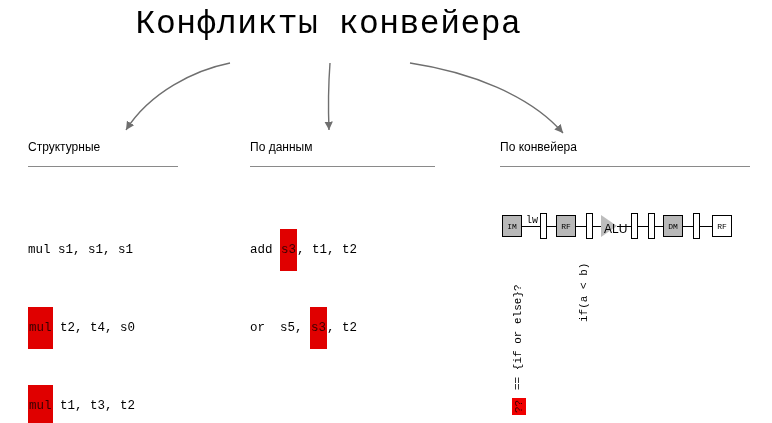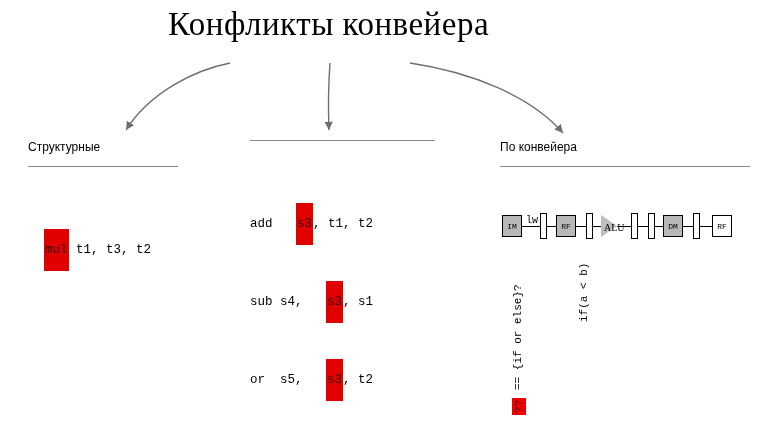--- a/index.html
+++ b/index.html
@@ -20,21 +20,21 @@
     width: 772px;
     height: 423px;
   }
   .title {
     position: absolute;
     top: 6px;
     left: 0;
     width: 657px;
     text-align: center;
     font-size: 33px;
-    font-family: Liberation Serif, serif;
+    font-family: Liberation Mono, monospace;
     letter-spacing: 0.5px;
     color: #000;
   }
   .arrows {
     position: absolute;
     left: 0;
     top: 0;
     width: 772px;
     height: 423px;
     pointer-events: none;
@@ -58,21 +58,20 @@
     font-family: "Liberation Mono", monospace;
     font-size: 12.5px;
     line-height: 26px;
     white-space: pre;
     color: #000;
   }
   .hl-dark {
     background: #e00000;
     color: #3a0000;
     padding: 14px 1px;
-    margin-left: 16px;
   }
   #col-structural { left: 28px; width: 150px; }
   #col-data       { left: 250px; width: 185px; }
   #col-control    { left: 500px; width: 250px; }
 
   
   .pipeline {
     position: absolute;
     left: 502px;
     top: 208px;
@@ -107,22 +106,22 @@
   .ptri {
     position: absolute;
     width: 0;
     height: 0;
     border-top: 11px solid transparent;
     border-bottom: 11px solid transparent;
     border-left: 16px solid #bdbdbd;
   }
   .ptri-label {
     position: absolute;
-    font-family: Liberation Serif, serif;
-    font-size: 10px;
+    font-family: Liberation Sans, sans-serif;
+    font-size: 12px;
     color: #000;
   }
   .plabel-small {
     position: absolute;
     font-family: "Liberation Mono", monospace;
     font-size: 10px;
     color: #000;
   }
   .vtext {
     position: absolute;
@@ -160,29 +159,31 @@
     </defs>
     <path d="M230,63 C195,70 150,92 126,130" stroke="#6f6f6f" stroke-width="1.4" fill="none" marker-end="url(#ah)"></path>
     <path d="M330,63 C328,90 328,105 329,130" stroke="#6f6f6f" stroke-width="1.4" fill="none" marker-end="url(#ah)"></path>
     <path d="M410,63 C470,72 530,95 563,133" stroke="#6f6f6f" stroke-width="1.4" fill="none" marker-end="url(#ah)"></path>
   </svg>
 
   <div class="col" id="col-structural">
     <div class="col-head">Структурные</div>
     <div class="col-rule"></div>
     <div class="code">
+      <div><span>mul s1, s1, s1</span></div>
+      <div><span class="hl-dark">mul</span><span> t2, t4, s0</span></div>
       <div><span class="hl-dark">mul</span><span> t1, t3, t2</span></div>
     </div>
   </div>
 
   <div class="col" id="col-data">
+    <div class="col-head">По данным</div>
     <div class="col-rule"></div>
     <div class="code">
       <div><span>add </span><span class="hl-dark">s3</span><span>, t1, t2</span></div>
-      <div><span>sub s4, </span><span class="hl-dark">s3</span><span>, s1</span></div>
       <div><span>or  s5, </span><span class="hl-dark">s3</span><span>, t2</span></div>
     </div>
   </div>
 
   <div class="col" id="col-control">
     <div class="col-head">По конвейера</div>
     <div class="col-rule"></div>
   </div>
 
   <div class="pipeline">

